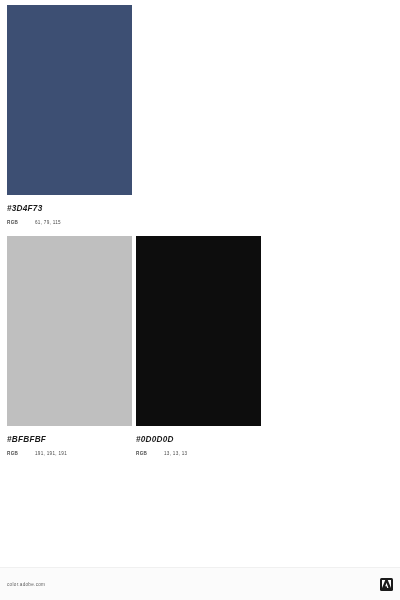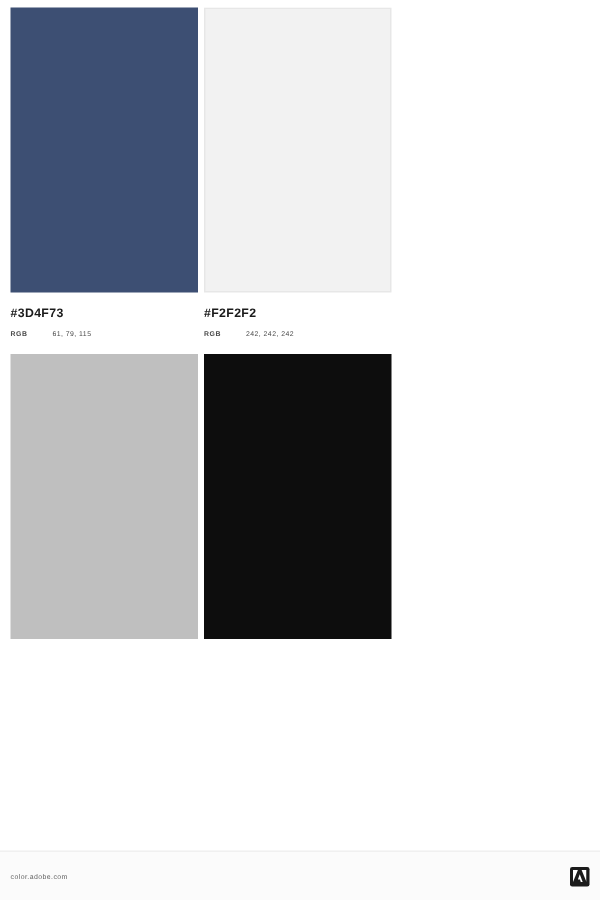--- a/index.html
+++ b/index.html
@@ -52,20 +52,21 @@
     padding-top: 8px;
   }
 
   .hex {
     font-size: 8.2px;
     font-weight: bold;
     color: #1b1b1b;
     letter-spacing: 0.25px;
     line-height: 11px;
     white-space: nowrap;
+    font-style: italic;
   }
 
   .rgbline {
     display: flex;
     align-items: baseline;
     margin-top: 5px;
     line-height: 8px;
     white-space: nowrap;
   }
 
@@ -133,41 +134,45 @@
         <div class="meta">
           <div class="hex">#3D4F73</div>
           <div class="rgbline">
             <span class="rgblabel">RGB</span>
             <span class="rgbvalue">61, 79, 115</span>
           </div>
         </div>
       </div>
 
 
-      <div class="cell">
-        <span class="chip light" style="background:#F2F2F2"></span>
-        <div class="meta">
-          <div class="hex">#F2F2F2</div>
-          <div class="rgbline">
-            <span class="rgblabel">RGB</span>
-            <span class="rgbvalue">242, 242, 242</span>
-          </div>
-        </div>
-      </div>
 
     </div>
 
     <div class="row">
 
       <div class="cell">
         <span class="chip" style="background:#BFBFBF"></span>
+        <div class="meta">
+          <div class="hex">#BFBFBF</div>
+          <div class="rgbline">
+            <span class="rgblabel">RGB</span>
+            <span class="rgbvalue">191, 191, 191</span>
+          </div>
+        </div>
       </div>
 
       <div class="cell">
         <span class="chip" style="background:#0D0D0D"></span>
+        <div class="meta">
+          <div class="hex">#0D0D0D</div>
+          <div class="rgbline">
+            <span class="rgblabel">RGB</span>
+            <span class="rgbvalue">13, 13, 13</span>
+          </div>
+        </div>
       </div>
 
       <div class="cell empty">
         <span class="chip"></span>
       </div>
 
     </div>
 
   </div>
 

